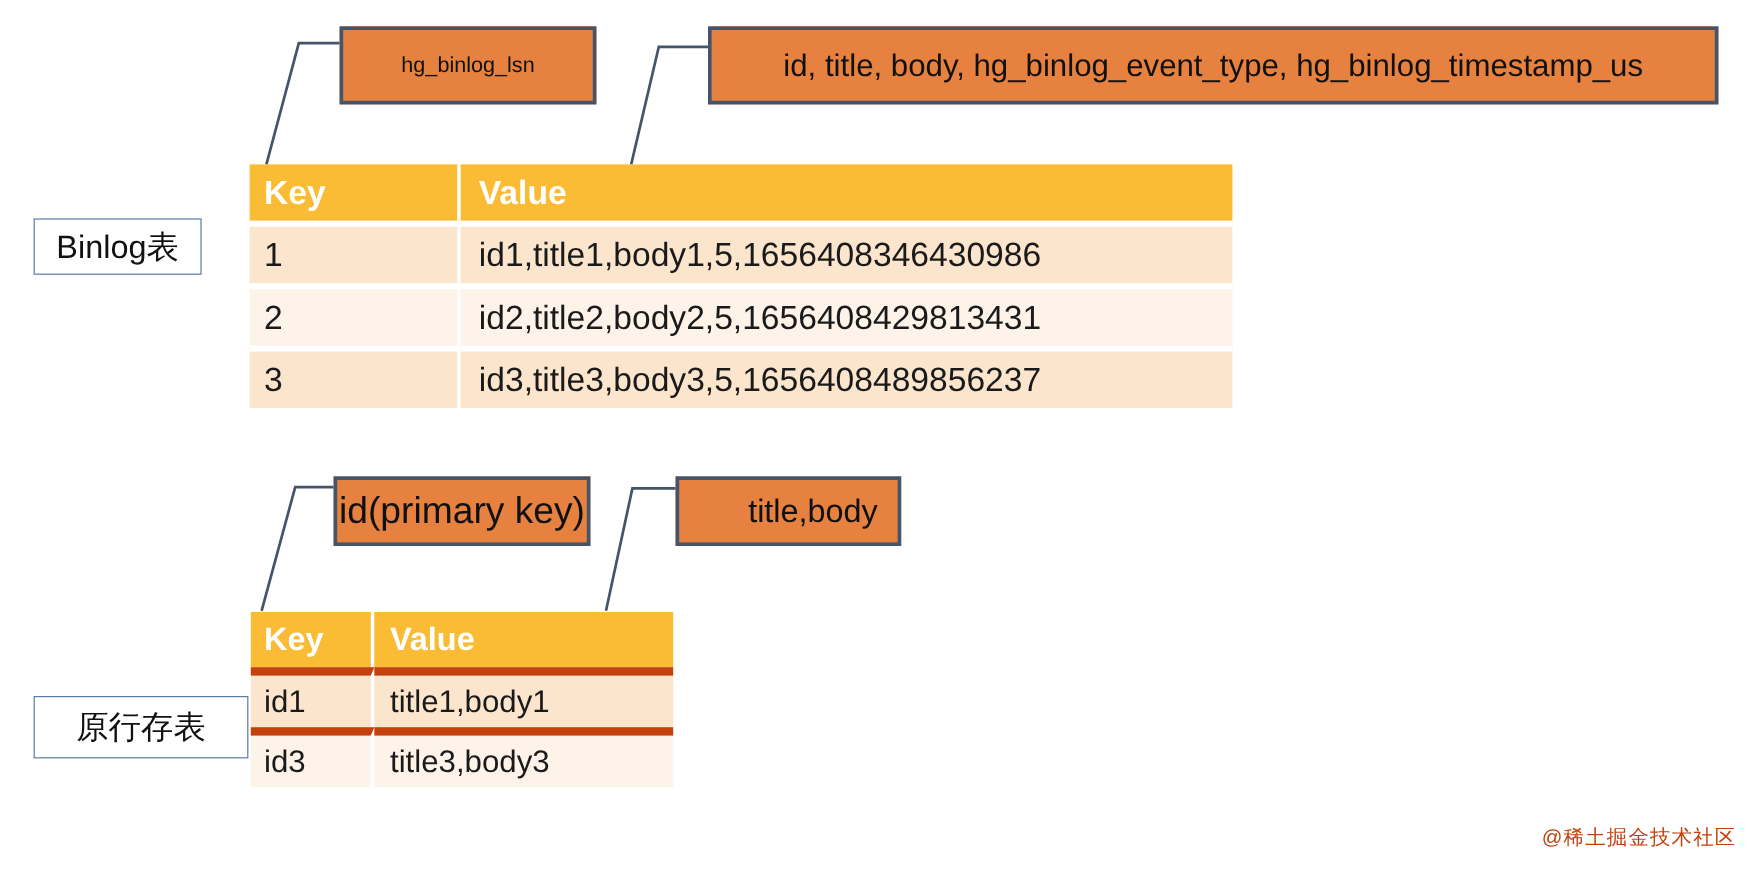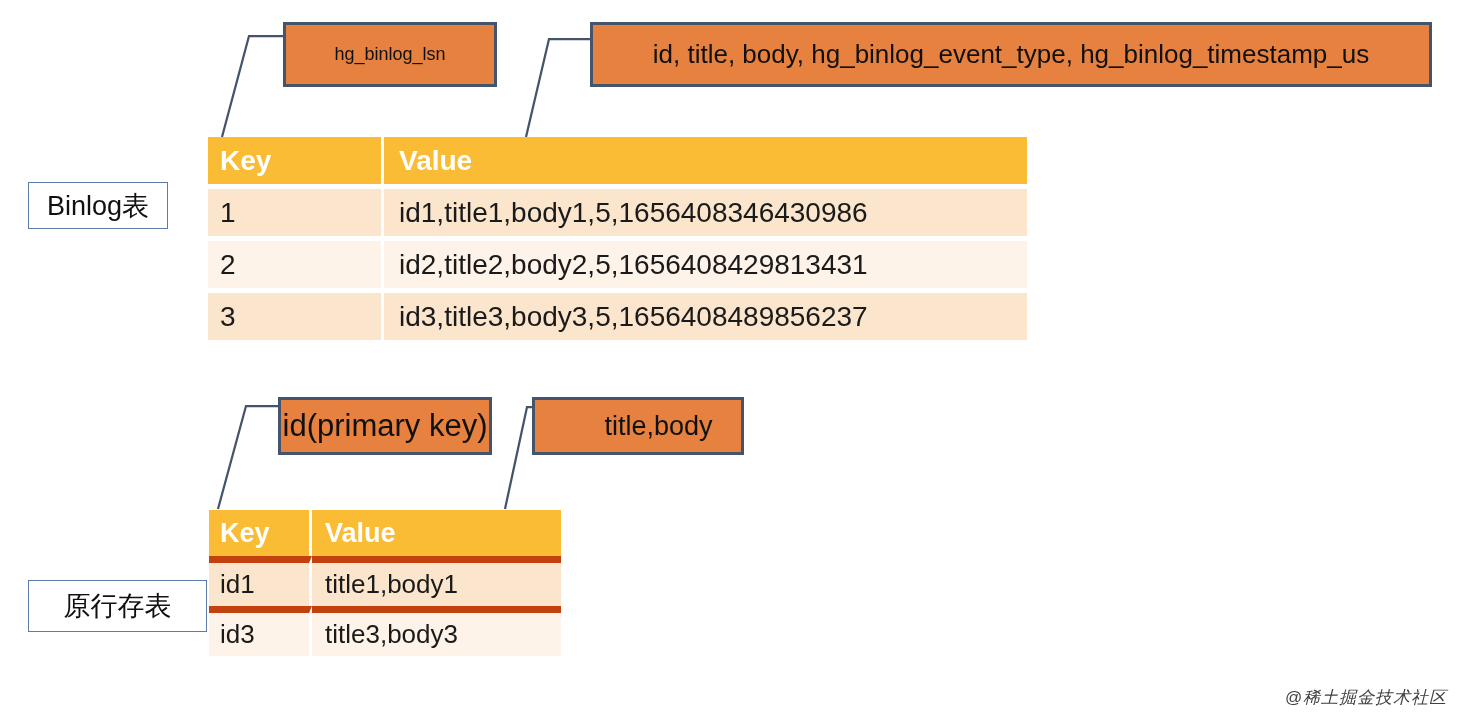--- a/index.html
+++ b/index.html
@@ -21,21 +21,21 @@
     box-sizing: border-box;
     display: flex;
     align-items: center;
     justify-content: center;
     color: #111111;
     white-space: nowrap;
   }
   .callout.c1 { left: 283px; top: 22px; width: 214px; height: 65px; font-size: 18px; }
   .callout.c2 { left: 590px; top: 22px; width: 842px; height: 65px; font-size: 26px; }
   .callout.c3 { left: 278px; top: 397px; width: 214px; height: 58px; font-size: 31px; }
-  .callout.c4 { left: 532px; top: 397px; width: 212px; height: 58px; font-size: 27px; padding-left: 41px; }
+  .callout.c4 { left: 563px; top: 397px; width: 188px; height: 58px; font-size: 27px; padding-left: 41px; }
 
   .side-label {
     position: absolute;
     background: #ffffff;
     border: 1.5px solid #5B7BA8;
     box-sizing: border-box;
     display: flex;
     align-items: center;
     justify-content: center;
     color: #111111;
@@ -74,25 +74,24 @@
   table.kv.bottom { left: 209px; top: 510px; width: 352px; font-size: 26px; }
   table.kv.bottom th { height: 44px; font-size: 27px; }
   table.kv.bottom td { height: 41px; border-top: 7px solid #c2410c; }
   table.kv.bottom th:first-child, table.kv.bottom td:first-child { width: 88px; padding-left: 11px; }
   table.kv.bottom th:last-child,  table.kv.bottom td:last-child  { padding-left: 13px; }
 
   .watermark {
     position: absolute;
     right: 22px;
     top: 686px;
-    color: #404040;
+    color: #c2410c;
     font-size: 17px;
     letter-spacing: 1px;
     white-space: nowrap;
-    font-style: italic;
   }
 </style>
 </head>
 <body>
 
 <div class="canvas">
 
   <svg class="lines">
     <path d="M283,36 L249,36 L222,137"></path>
     <path d="M590,39 L549,39 L526,137"></path>

